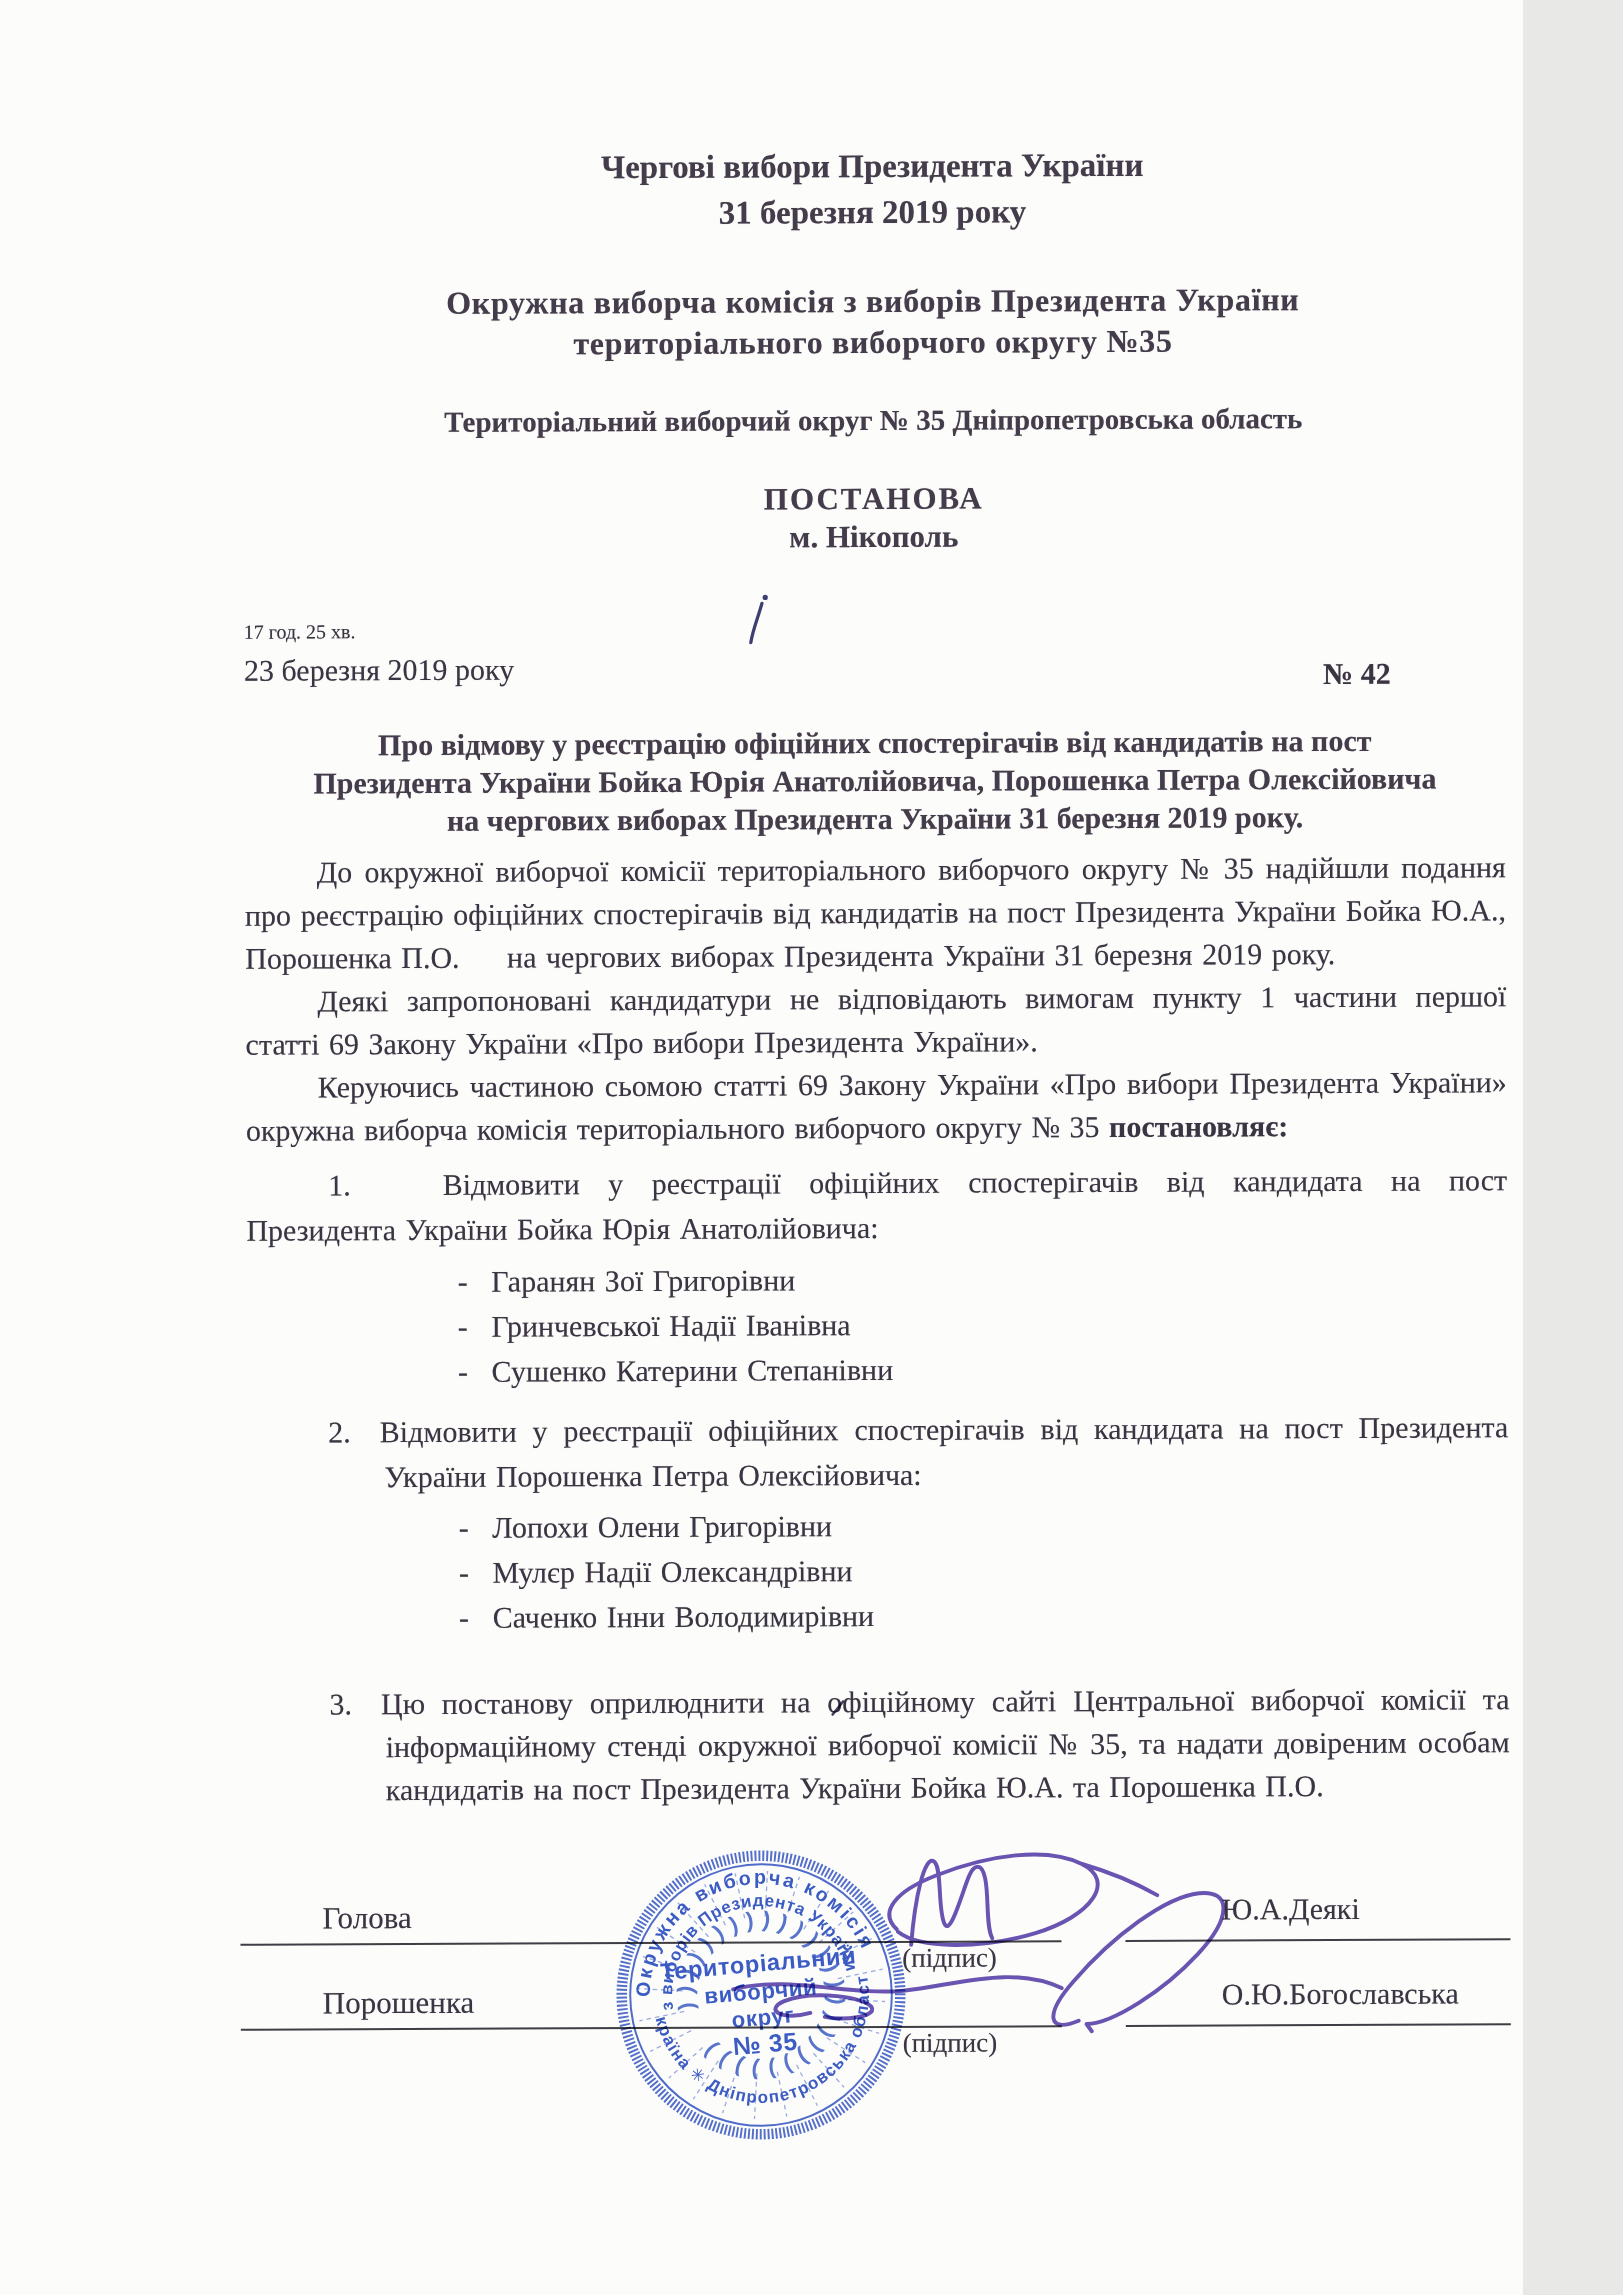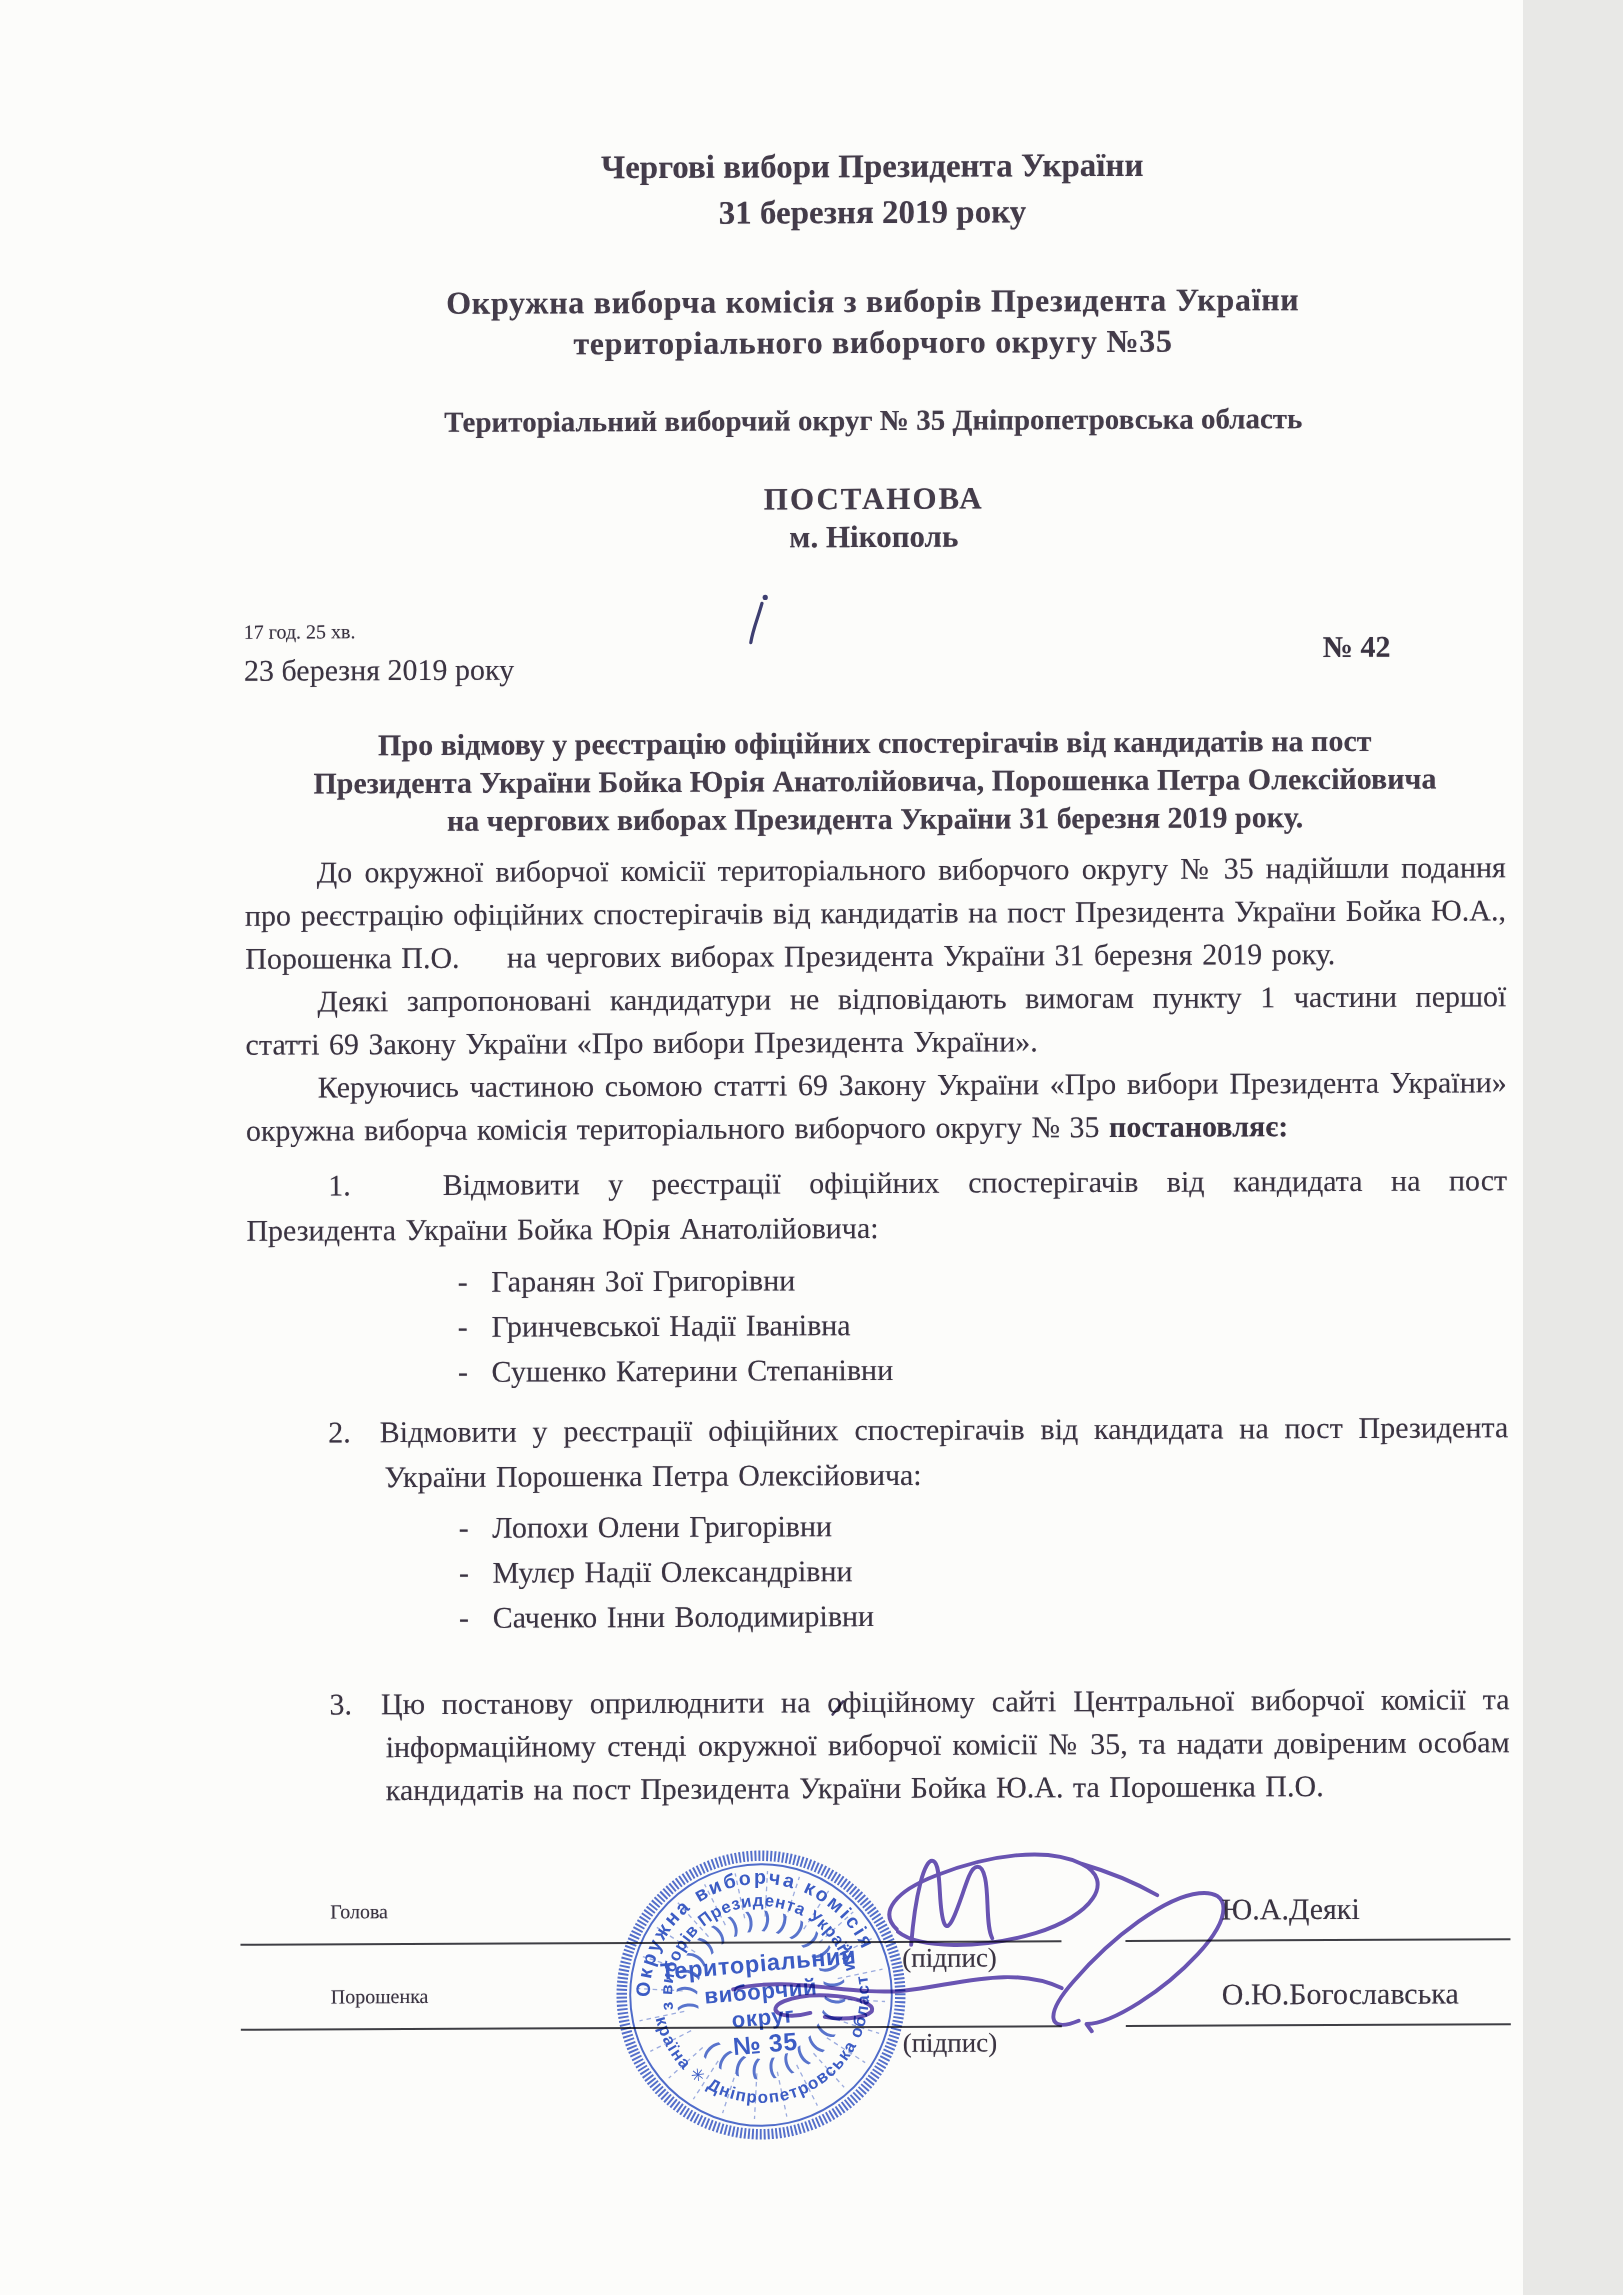--- a/index.html
+++ b/index.html
@@ -31,40 +31,40 @@
 
   .title-block{top:143px;font-size:33px;line-height:46px;font-weight:700;color:var(--text-soft);}
   .commission-block{top:281px;font-size:32px;line-height:41px;font-weight:700;letter-spacing:0.7px;color:var(--text-soft);}
   .district-line{top:403px;font-size:29px;line-height:34px;font-weight:700;color:var(--text-soft);}
   .doc-type{top:480px;font-size:31px;line-height:37px;font-weight:700;letter-spacing:2px;color:var(--text-soft);}
   .doc-city{top:518px;font-size:31px;line-height:37px;font-weight:700;color:var(--text-soft);}
 
   .meta{top:618px;height:92px;}
   .meta-time{position:absolute;left:0;top:0;font-size:20px;}
   .meta-date{position:absolute;left:0;top:33px;font-size:30px;}
-  .meta-number{position:absolute;left:1079px;top:14px;font-size:30px;font-weight:700;}
+  .meta-number{position:absolute;left:1079px;top:41px;font-size:30px;font-weight:700;}
 
   .subject{top:724px;font-size:30px;line-height:38px;font-weight:700;color:var(--text-soft);}
 
   .bodyflow{top:848px;font-size:30px;line-height:43px;text-align:justify;word-spacing:2px;}
   .bodyflow p.para{text-indent:72px;}
   .item1{margin-top:10.5px;line-height:45px;text-indent:82px;}
   .gap-tab{display:inline-block;width:92px;}
   .gap-num{display:inline-block;width:29px;}
   .gap-dash{display:inline-block;width:23.6px;}
   .names{list-style:none;margin-top:7.9px;line-height:45px;}
   .names li{padding-left:211px;}
   .names.second{margin-top:6.5px;}
   .hang{margin-top:14.4px;line-height:45px;padding-left:137px;text-indent:-56px;}
   .item3{margin-top:42px;line-height:43px;}
 
   .sig-row{position:absolute;left:0;right:0;height:92px;}
   .sig-row.row1{top:1893px;}
   .sig-row.row2{top:1978px;}
-  .sig-role{position:absolute;left:81px;top:5.2px;font-size:20px;}
+  .sig-role{position:absolute;left:73px;top:5.2px;font-size:31px;}
   .sig-name{position:absolute;left:972px;top:1.3px;font-size:30px;}
   .sig-line{position:absolute;top:48px;height:2px;background:var(--line);opacity:.88;}
   .sig-line.seg-left{left:-9.2px;width:821px;}
   .sig-line.seg-right{left:876px;right:0;}
   .sig-caption{position:absolute;left:556px;width:288px;top:50px;text-align:center;font-size:27px;}
 
   .stamp-svg{position:absolute;left:591px;top:1825px;mix-blend-mode:multiply;opacity:.93;}
   .stamp-svg text{font-family:"Liberation Sans","DejaVu Sans",sans-serif;fill:var(--stamp);}
   .arc-text{font-size:30px;font-weight:600;letter-spacing:4px;}
   .arc-text-inner{font-size:26px;font-weight:600;letter-spacing:1px;}

